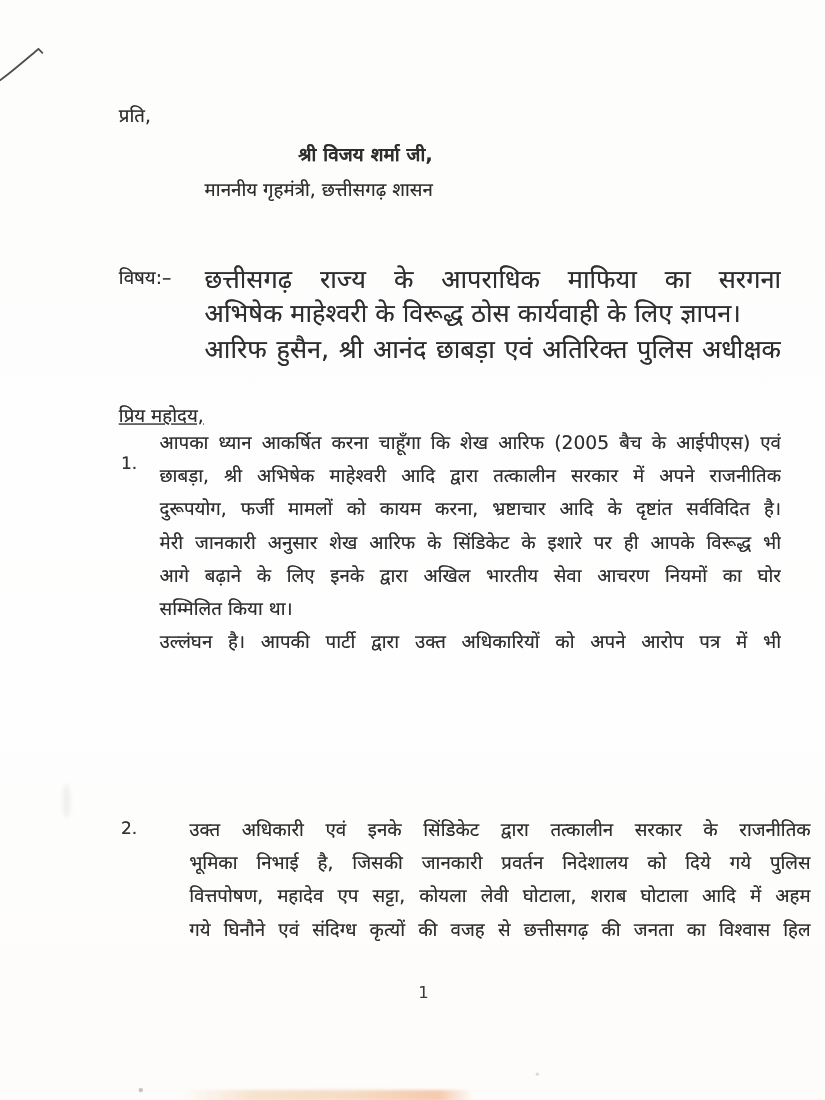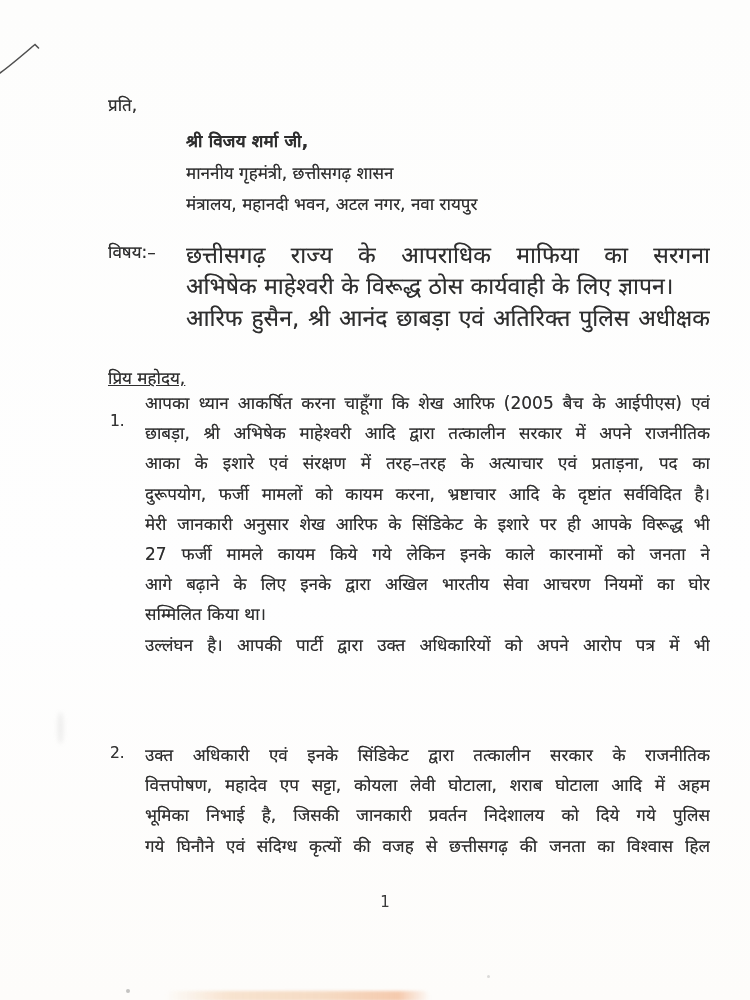--- a/index.html
+++ b/index.html
@@ -18,36 +18,36 @@
     padding-left: 10px;
   }
   .abs { position: absolute; }
 
   
   .ink { color: #2e2e2e; text-shadow: 0 0 0.4px rgba(40,40,40,0.55); }
 
   .prati { left: 108px; top: 93px; font-size: 17px; }
 
   .addr { left: 186px; top: 126px; font-size: 17px; line-height: 31.5px; }
-  .addr .name { font-weight: 700; letter-spacing: 0.2px; }
+  .addr .name { font-weight: 700; letter-spacing: 0.2px; text-align: right; }
 
   .subj-label { left: 108px; top: 240px; font-size: 17px; text-align: right; }
   .subj-lines {
     left: 186px; top: 240px; width: 524px;
     font-size: 23px; line-height: 31.3px;
   }
   .greeting { left: 108px; top: 366px; font-size: 17px; text-decoration: underline; }
 
   .list-num { font-size: 15.5px; color: #333; width: 30px; }
   .num1 { left: 110px; top: 412px; }
   .num2 { left: 110px; top: 744px; }
 
   .para { left: 145px; width: 565px; font-size: 17px; line-height: 30.2px; }
   .para1 { top: 388px; }
-  .para2 { top: 740px; }
+  .para2 { top: 740px; margin-left: 27px; }
 
   .tline { white-space: nowrap; }
   .tline.j {
     white-space: normal;
     text-align: justify;
     text-align-last: justify;
     word-spacing: 1px;
     height: 30.2px; overflow: hidden;
   }
   .subj-lines .tline.j { height: 31.3px; }
@@ -83,50 +83,47 @@
 
   <svg class="abs pen-mark" viewBox="0 0 50 46" xmlns="http://www.w3.org/2000/svg">
     <path d="M 0 37 C 10 30, 26 16, 35 8.5 L 38.5 12" fill="none" stroke="#4f4f4f" stroke-width="1.6" stroke-linecap="round"></path>
   </svg>
 
   <div class="abs prati ink">प्रति,</div>
 
   <div class="abs addr ink">
     <div class="name">श्री विजय शर्मा जी,</div>
     <div>माननीय गृहमंत्री, छत्तीसगढ़ शासन</div>
-    <div>मंत्रालय, महानदी भवन, अटल नगर, नवा रायपुर</div>
   </div>
 
   <div class="abs subj-label ink">विषय:–</div>
   <div class="abs subj-lines ink">
     <div class="tline j">छत्तीसगढ़ राज्य के आपराधिक माफिया का सरगना आई.पी.एस. श्री शेख</div>
     <div class="tline">अभिषेक माहेश्वरी के विरूद्ध ठोस कार्यवाही के लिए ज्ञापन।</div>
     <div class="tline j">आरिफ हुसैन, श्री आनंद छाबड़ा  एवं  अतिरिक्त पुलिस अधीक्षक श्री</div>
   </div>
 
   <div class="abs greeting ink">प्रिय महोदय,</div>
 
   <div class="abs list-num num1 ink">1.</div>
   <div class="abs para para1 ink">
     <div class="tline j">आपका ध्यान आकर्षित करना चाहूँगा कि शेख आरिफ (2005 बैच के आईपीएस) एवं</div>
     <div class="tline j">छाबड़ा, श्री अभिषेक माहेश्वरी आदि द्वारा तत्कालीन सरकार में अपने राजनीतिक</div>
-    <div class="tline j">आका के इशारे एवं संरक्षण में तरह–तरह के अत्याचार एवं प्रताड़ना, पद का</div>
     <div class="tline j">दुरूपयोग, फर्जी मामलों को कायम करना, भ्रष्टाचार आदि के दृष्टांत सर्वविदित है।</div>
     <div class="tline j">मेरी जानकारी अनुसार शेख आरिफ के सिंडिकेट के इशारे पर ही आपके विरूद्ध भी</div>
-    <div class="tline j">27 फर्जी मामले कायम किये गये लेकिन इनके काले कारनामों को जनता ने</div>
     <div class="tline j">आगे बढ़ाने के लिए इनके द्वारा अखिल भारतीय सेवा आचरण नियमों का घोर</div>
     <div class="tline">सम्मिलित किया था।</div>
     <div class="tline j">उल्लंघन है। आपकी पार्टी द्वारा उक्त अधिकारियों को अपने आरोप पत्र में भी</div>
   </div>
 
   <div class="abs list-num num2 ink">2.</div>
   <div class="abs para para2 ink">
     <div class="tline j">उक्त अधिकारी एवं इनके सिंडिकेट  द्वारा तत्कालीन सरकार के  राजनीतिक</div>
+    <div class="tline j">भूमिका निभाई है, जिसकी जानकारी प्रवर्तन निदेशालय को दिये गये पुलिस</div>
     <div class="tline j">वित्तपोषण, महादेव एप सट्टा, कोयला लेवी घोटाला, शराब घोटाला आदि में अहम</div>
-    <div class="tline j">भूमिका निभाई है, जिसकी जानकारी प्रवर्तन निदेशालय को दिये गये पुलिस</div>
     <div class="tline j">गये घिनौने एवं संदिग्ध कृत्यों की वजह से छत्तीसगढ़ की जनता का विश्वास हिल</div>
   </div>
 
   <div class="abs page-num">1</div>
 
   <div class="abs smudge-left"></div>
   <div class="abs bottom-smear"></div>
   <div class="abs speck speck1"></div>
   <div class="abs speck speck2"></div>
 

